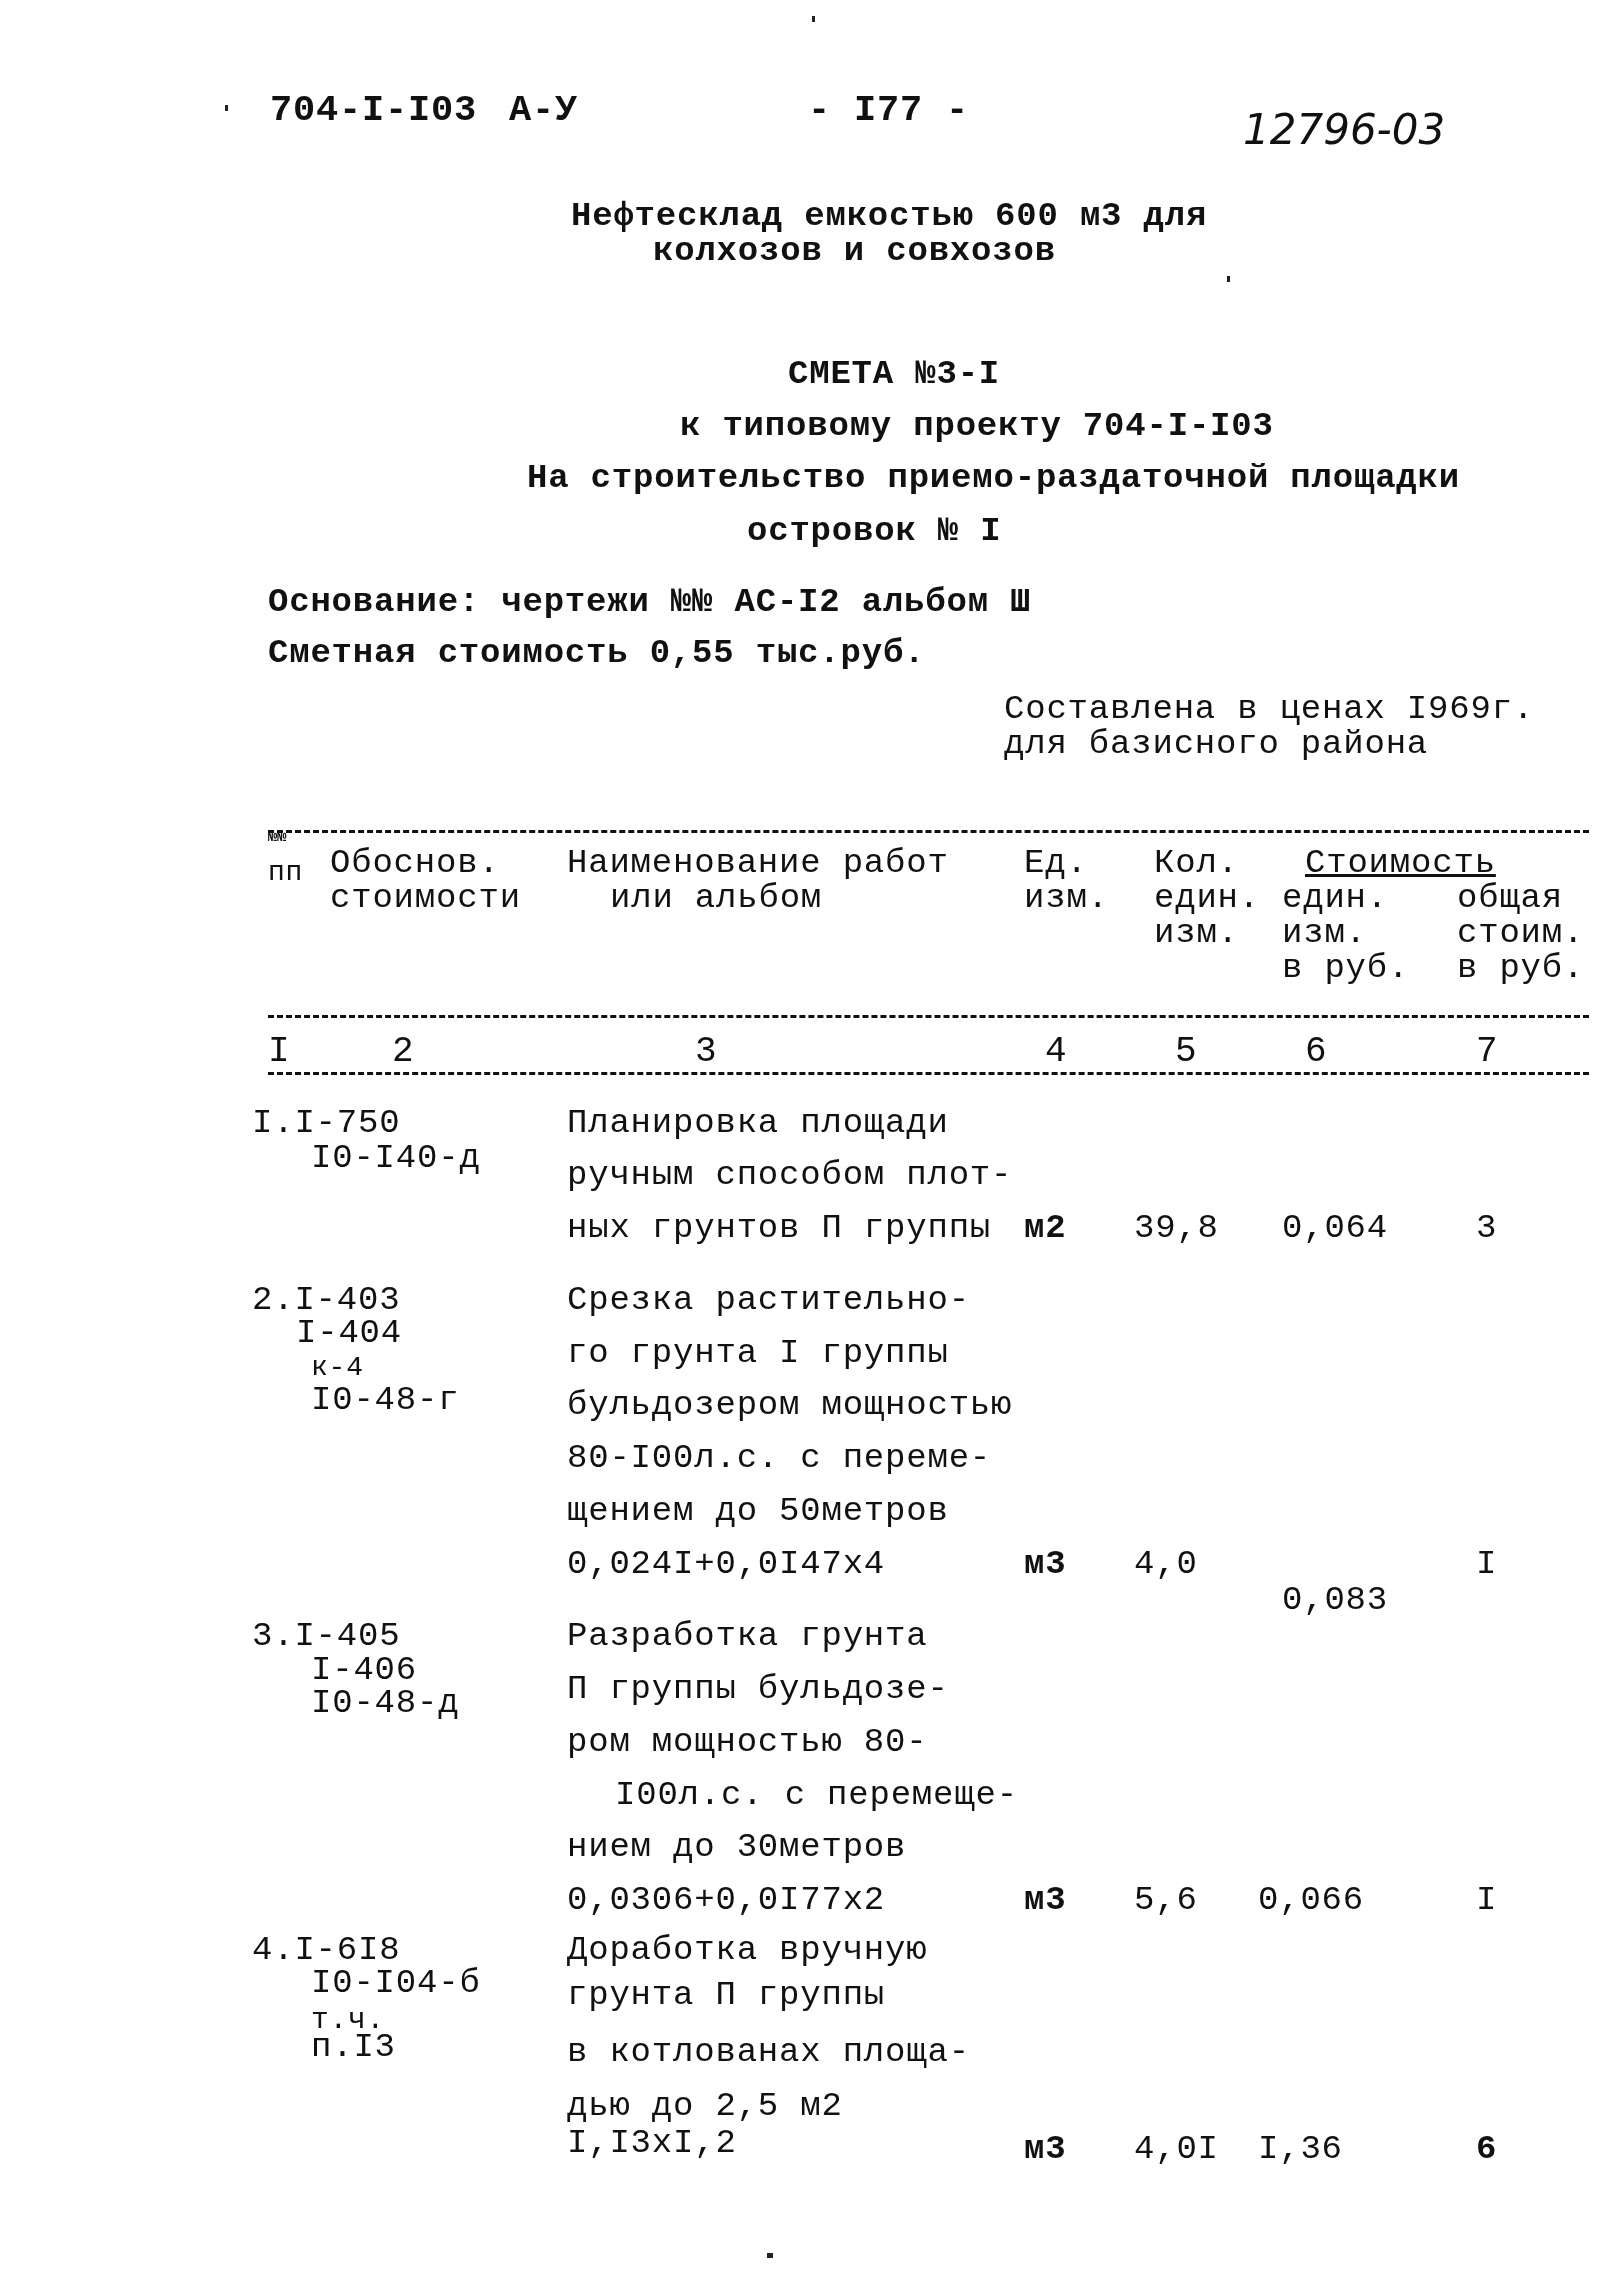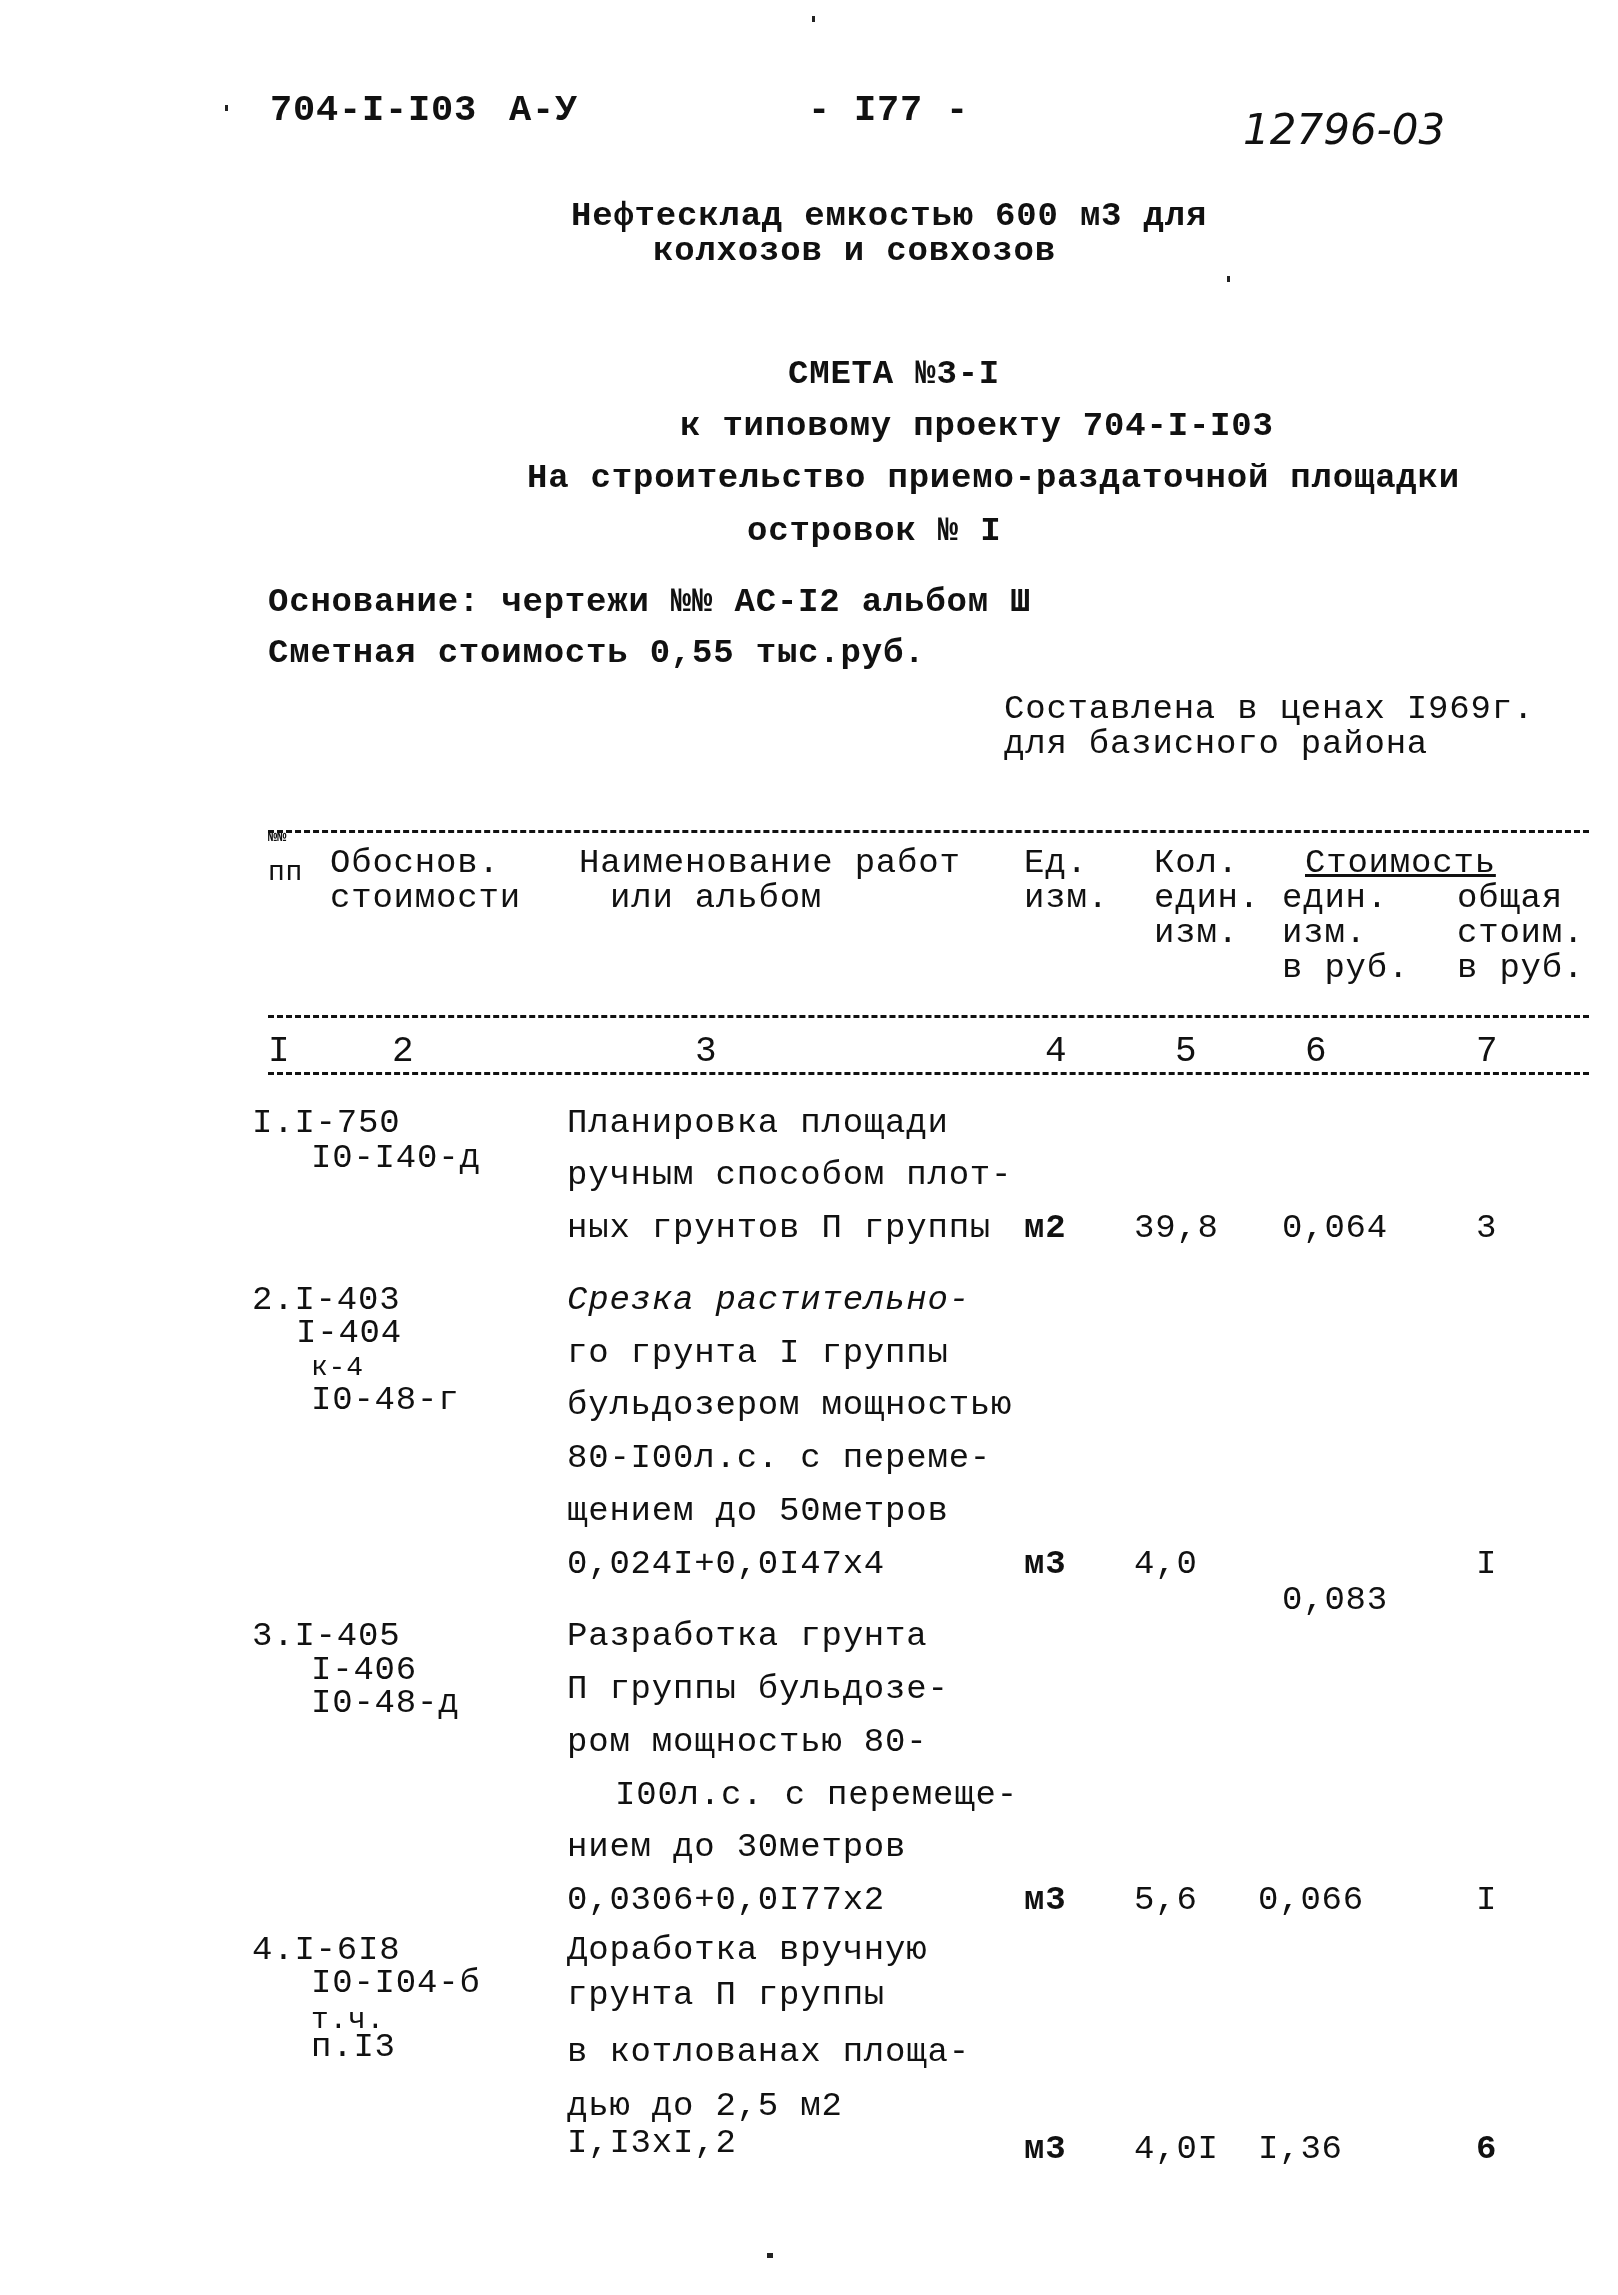--- a/index.html
+++ b/index.html
@@ -37,21 +37,21 @@
 <div class="abs t" style="left:1004px;top:691px;">Составлена в ценах I969г.</div>
 <div class="abs t" style="left:1004px;top:726px;">для базисного района</div>
 
 <div class="dash" style="top:830px;"></div>
 <div class="abs small" style="left:268px;top:830px;">№№</div>
 <div class="abs t" style="left:268px;top:854px;font-size:28px;">пп</div>
 
 <div class="abs t" style="left:330px;top:845px;">Обоснов.</div>
 <div class="abs t" style="left:330px;top:880px;">стоимости</div>
 
-<div class="abs t" style="left:567px;top:845px;margin-left:12px;">Наименование работ</div>
+<div class="abs t" style="left:567px;top:845px;">Наименование работ</div>
 <div class="abs t" style="left:610px;top:880px;">или альбом</div>
 
 <div class="abs t" style="left:1024px;top:845px;">Ед.</div>
 <div class="abs t" style="left:1024px;top:880px;">изм.</div>
 
 <div class="abs t" style="left:1154px;top:845px;">Кол.</div>
 <div class="abs t" style="left:1154px;top:880px;">един.</div>
 <div class="abs t" style="left:1154px;top:915px;">изм.</div>
 
 <div class="abs t u" style="left:1305px;top:845px;">Стоимость</div>
@@ -84,21 +84,21 @@
   <div class="abs t" style="left:1134px;top:1210px;">39,8</div>
   <div class="abs t" style="left:1282px;top:1210px;">0,064</div>
   <div class="abs t" style="left:1476px;top:1210px;">3</div>
 </div>
 
 <div>
   <div class="abs t" style="left:252px;top:1282px;">2.I-403</div>
   <div class="abs t" style="left:296px;top:1315px;">I-404</div>
   <div class="abs t" style="left:311px;top:1349px;font-size:28px;">к-4</div>
   <div class="abs t" style="left:311px;top:1382px;">I0-48-г</div>
-  <div class="abs t" style="left:567px;top:1282px;font-style:italic;">Срезка растительно-</div>
+  <div class="abs t" style="left:567px;top:1282px;">Срезка растительно-</div>
   <div class="abs t" style="left:567px;top:1335px;">го грунта I группы</div>
   <div class="abs t" style="left:567px;top:1387px;">бульдозером мощностью</div>
   <div class="abs t" style="left:567px;top:1440px;">80-I00л.с. с переме-</div>
   <div class="abs t" style="left:567px;top:1493px;">щением до 50метров</div>
   <div class="abs t" style="left:567px;top:1546px;">0,024I+0,0I47х4</div>
   <div class="abs t bold" style="left:1024px;top:1546px;">м3</div>
   <div class="abs t" style="left:1134px;top:1546px;">4,0</div>
   <div class="abs t" style="left:1282px;top:1546px;margin-top:36px;">0,083</div>
   <div class="abs t" style="left:1476px;top:1546px;">I</div>
 </div>

